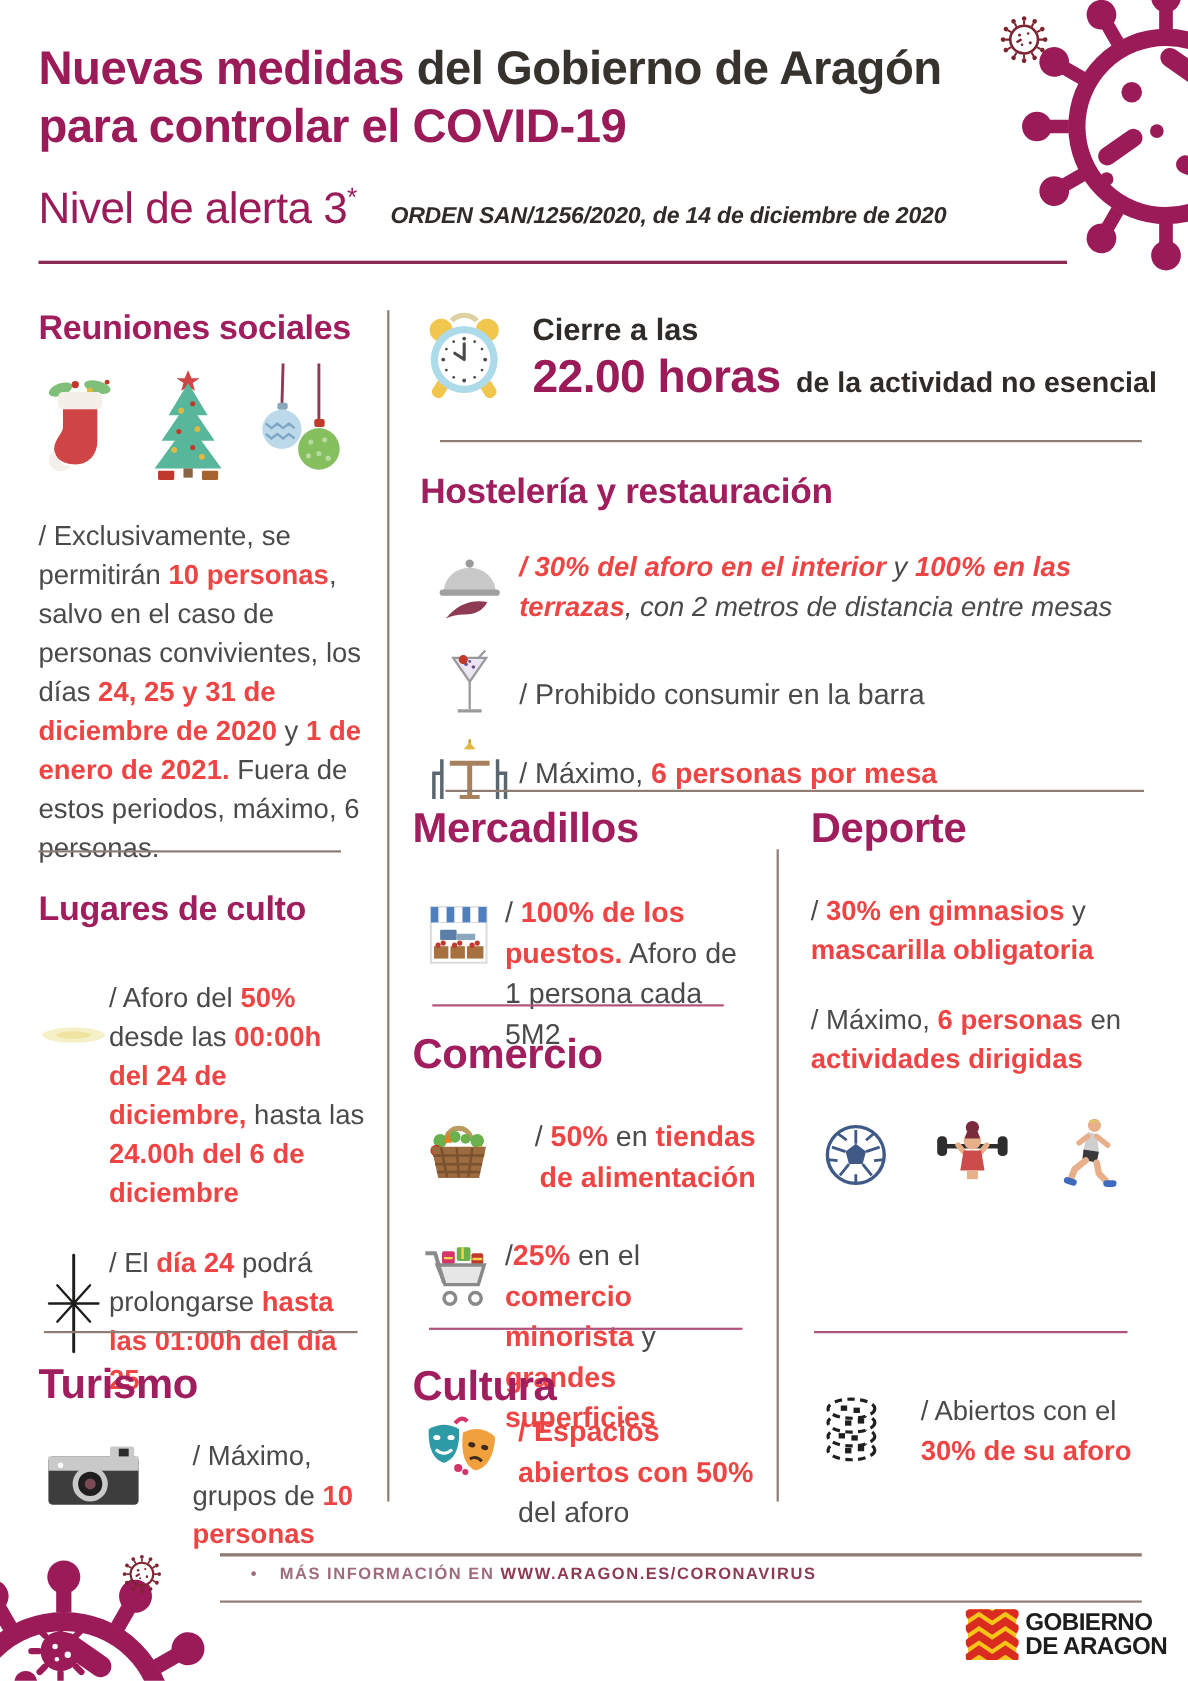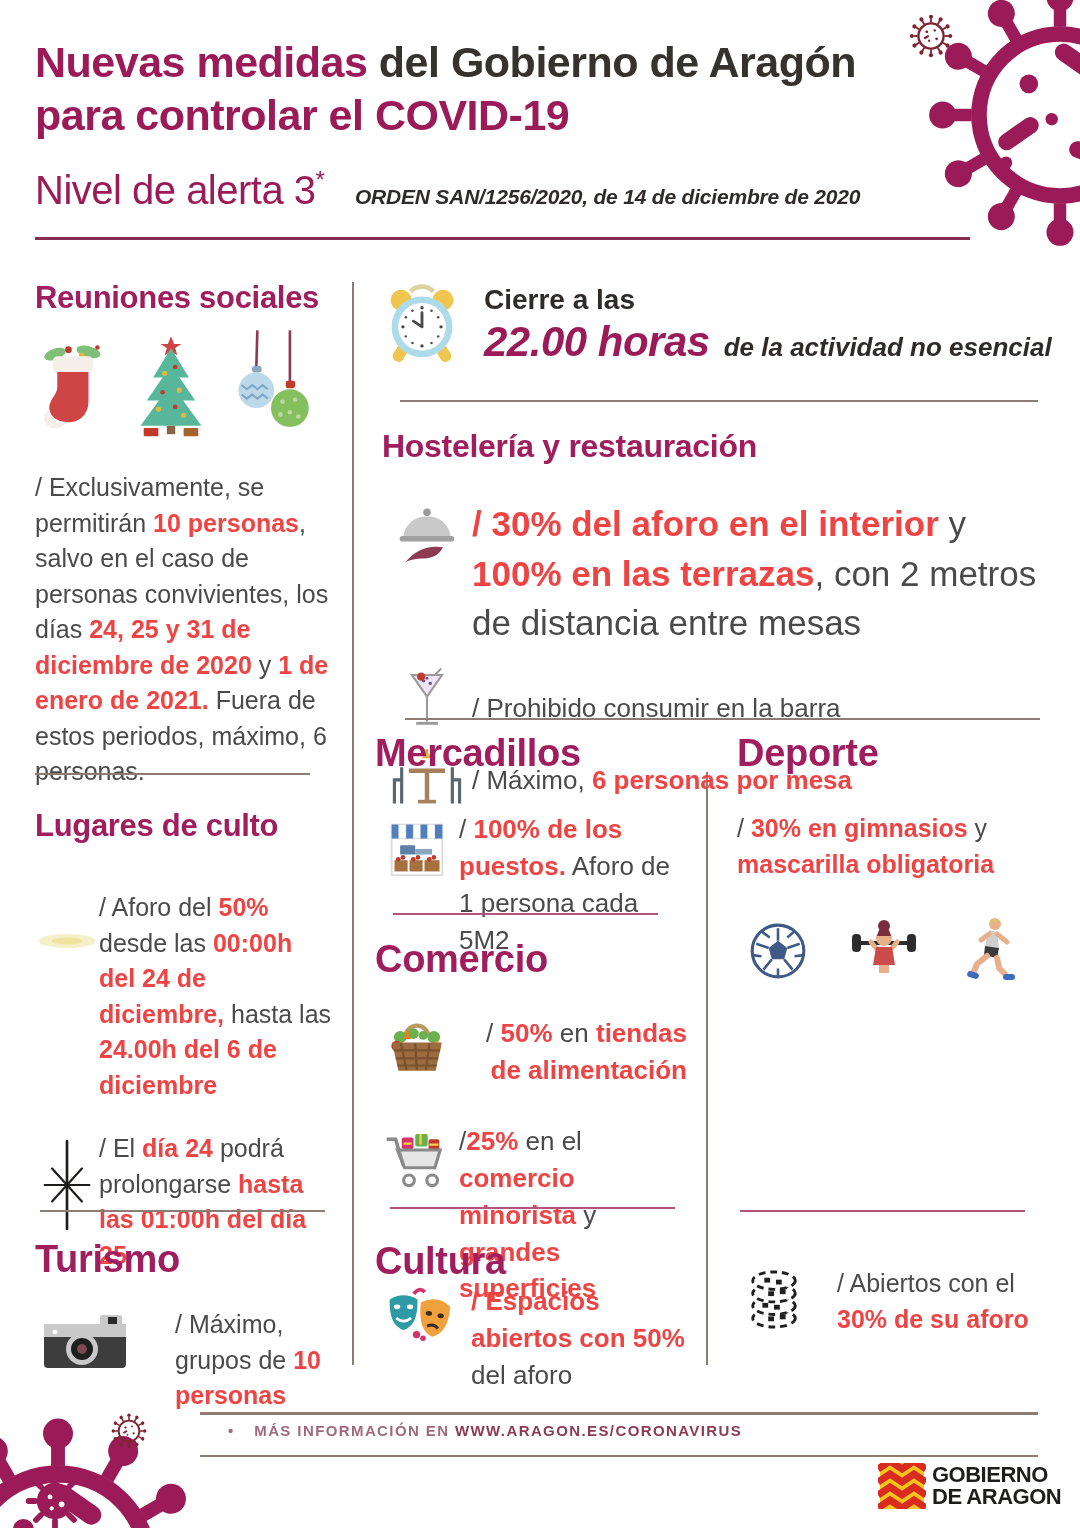--- a/index.html
+++ b/index.html
@@ -23,21 +23,21 @@
   .vr{width:2px;background:#8d7c74;}
   .sec-title{font-size:38px;font-weight:800;color:#a01e5e;letter-spacing:-0.3px;}
   .body-txt{font-size:24px;line-height:1.42;color:#4a4a4c;}
   .item{display:flex;align-items:flex-start;}
   .item .icon-cell{flex:0 0 auto;display:flex;justify-content:center;}
   .item .txt{flex:1 1 auto;}
   
   .cierre{left:382px;top:280px;display:flex;align-items:flex-start;}
   .cierre-text{margin-left:22px;padding-top:4px;}
   .cierre-l1{font-size:28px;font-weight:700;color:#2f2b28;}
-  .cierre-row2{white-space:nowrap;margin-top:2px;font-style:italic;}
+  .cierre-row2{white-space:nowrap;margin-top:2px;}
   .cierre-time{font-size:42px;font-weight:800;color:#9b1b58;letter-spacing:-0.5px;}
   .cierre-l2{font-size:26px;font-weight:700;color:#2f2b28;margin-left:14px;}
   
   .footer-text{left:228px;top:1422px;width:812px;font-size:15px;letter-spacing:1.4px;color:#a06a7e;font-weight:600;}
   .footer-text .url{color:#8d3a52;font-weight:800;}
   .logo{left:878px;top:1463px;display:flex;align-items:center;}
   .logo-txt{margin-left:6px;font-size:22px;font-weight:800;color:#1d1d1b;line-height:0.98;letter-spacing:-0.5px;}
   .sports-row{display:flex;gap:40px;align-items:center;margin-top:34px;margin-left:10px;}
   .xmas-row{display:flex;gap:16px;align-items:flex-end;margin-top:16px;height:112px;}
 </style>
@@ -348,21 +348,21 @@
   <div class="sec-title" style="font-size:32px;">Hostelería y restauración</div>
   <div class="item" style="margin-top:34px;">
     <div class="icon-cell" style="width:90px;">
       <svg width="66" height="72" viewBox="0 0 70 74">
         <circle cx="35" cy="13" r="4" fill="#9b9b9b"></circle>
         <path d="M10 40 a25 23 0 0 1 50 0 z" fill="#c9c9c9"></path>
         <rect x="6" y="38" width="58" height="6" rx="3" fill="#a0a0a0"></rect>
         <path d="M12 66 Q28 46 52 50 Q46 62 30 62 Q20 62 12 66 Z" fill="#8d3a52"></path>
       </svg>
     </div>
-    <div class="txt body-txt" style="font-size:35px;"><span class="b">/ </span><span class="b">30% del aforo en el interior</span><span> y </span><span class="b">100% en las terrazas</span><span>, con 2 metros de distancia entre mesas</span></div>
+    <div class="txt body-txt" style="font-size:25px;font-style:italic;"><span class="b">/ </span><span class="b">30% del aforo en el interior</span><span> y </span><span class="b">100% en las terrazas</span><span>, con 2 metros de distancia entre mesas</span></div>
   </div>
   <div class="item" style="margin-top:16px;">
     <div class="icon-cell" style="width:90px;">
       <svg width="50" height="72" viewBox="0 0 60 80">
         <line x1="36" y1="14" x2="47" y2="2" stroke="#9a9a9a" stroke-width="2.5"></line>
         <polygon points="12,10 48,10 30,36" fill="#ece6f4" stroke="#9a9a9a" stroke-width="2.5"></polygon>
         <g fill="#6b4f8a">
             <circle cx="26" cy="17" r="2"></circle>
             <circle cx="34" cy="20" r="2"></circle>
             <circle cx="30" cy="14" r="1.6"></circle>
@@ -500,20 +500,21 @@
           <circle cx="40" cy="58" r="3" fill="#d6336c"></circle>
       </svg>
     </div>
     <div class="txt body-txt" style="font-size:26px;"><span class="b">/ </span><span class="b">Espacios abiertos con 50%</span><span> del aforo</span></div>
   </div>
 </div>
 
 <div class="abs" style="left:737px;top:732px;width:300px;">
   <div class="sec-title">Deporte</div>
   <div class="body-txt" style="margin-top:36px;font-size:25px;"><span>/ </span><span class="b">30% en gimnasios</span><span> y </span><span class="b">mascarilla obligatoria</span></div>
+  <div class="body-txt" style="margin-top:28px;font-size:25px;"><span>/ Máximo, </span><span class="b">6 personas</span><span> en </span><span class="b">actividades dirigidas</span></div>
   <div class="sports-row">
     <svg width="62" height="62" viewBox="0 0 60 60">
       <circle cx="30" cy="30" r="25" fill="#ffffff" stroke="#3f5a86" stroke-width="3"></circle>
       <polygon points="30,20 39,27 36,38 24,38 21,27" fill="#3f5a86"></polygon>
       <path d="M30 20 V8 M39 27 L51 23 M36 38 L44 48 M24 38 L16 48 M21 27 L9 23" stroke="#3f5a86" stroke-width="2.5" fill="none"></path>
       <path d="M14 11 l8 6 M46 11 l-7 6 M55 34 l-9 1 M5 34 l9 1 M30 55 l0 -8" stroke="#3f5a86" stroke-width="2.5" fill="none"></path>
     </svg>
     <svg width="70" height="70" viewBox="0 0 70 70">
       <circle cx="35" cy="10" r="6" fill="#7a2c3e"></circle>
       <line x1="5" y1="27" x2="65" y2="27" stroke="#2d2d2d" stroke-width="4"></line>

